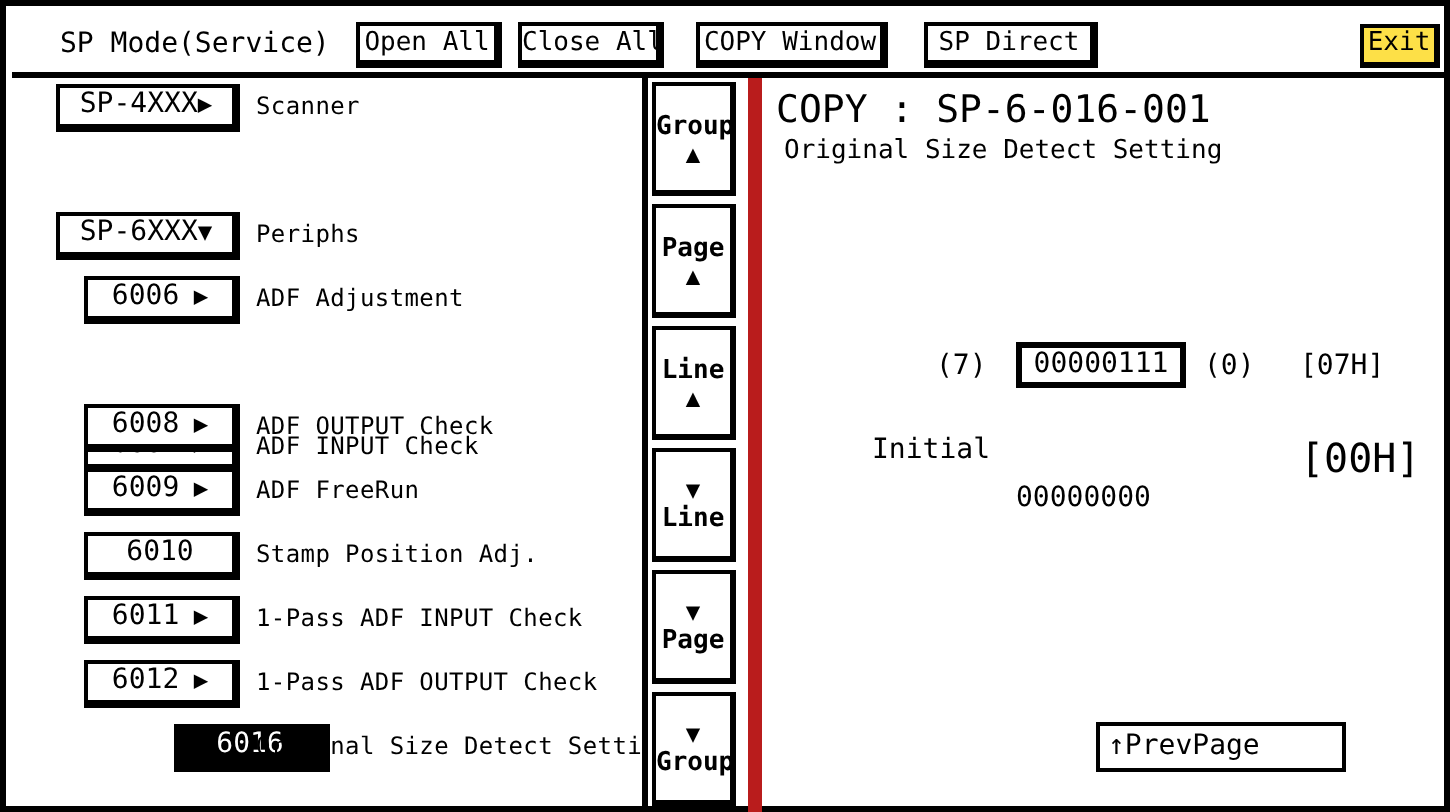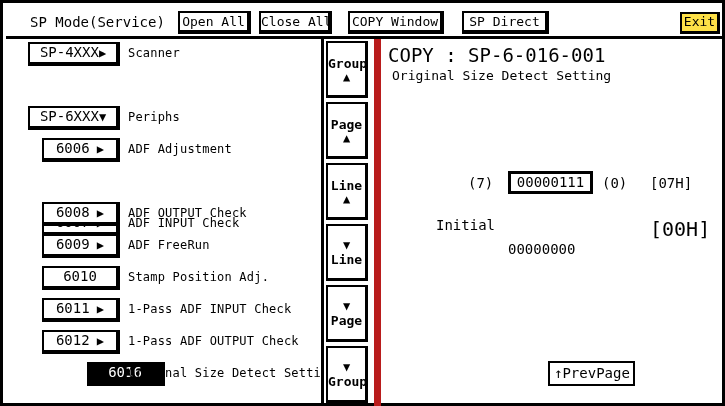--- a/index.html
+++ b/index.html
@@ -237,21 +237,21 @@
   #init-hex {
     position: absolute;
     left: 279px; top: 0px;
     font-size: 20px;
   }
 
   
   #btn-prevpage {
     position: absolute;
     left: 177px; top: 322px;
-    width: 87px; height: 25px;
+    width: 125px; height: 25px;
     box-sizing: border-box;
     border: 2px solid #000000;
     background: #ffffff;
     font-size: 14px;
     line-height: 20px;
     text-align: left;
     padding-left: 4px;
     white-space: nowrap;
     font-family: "DejaVu Sans Mono", "Liberation Mono", monospace;
   }

